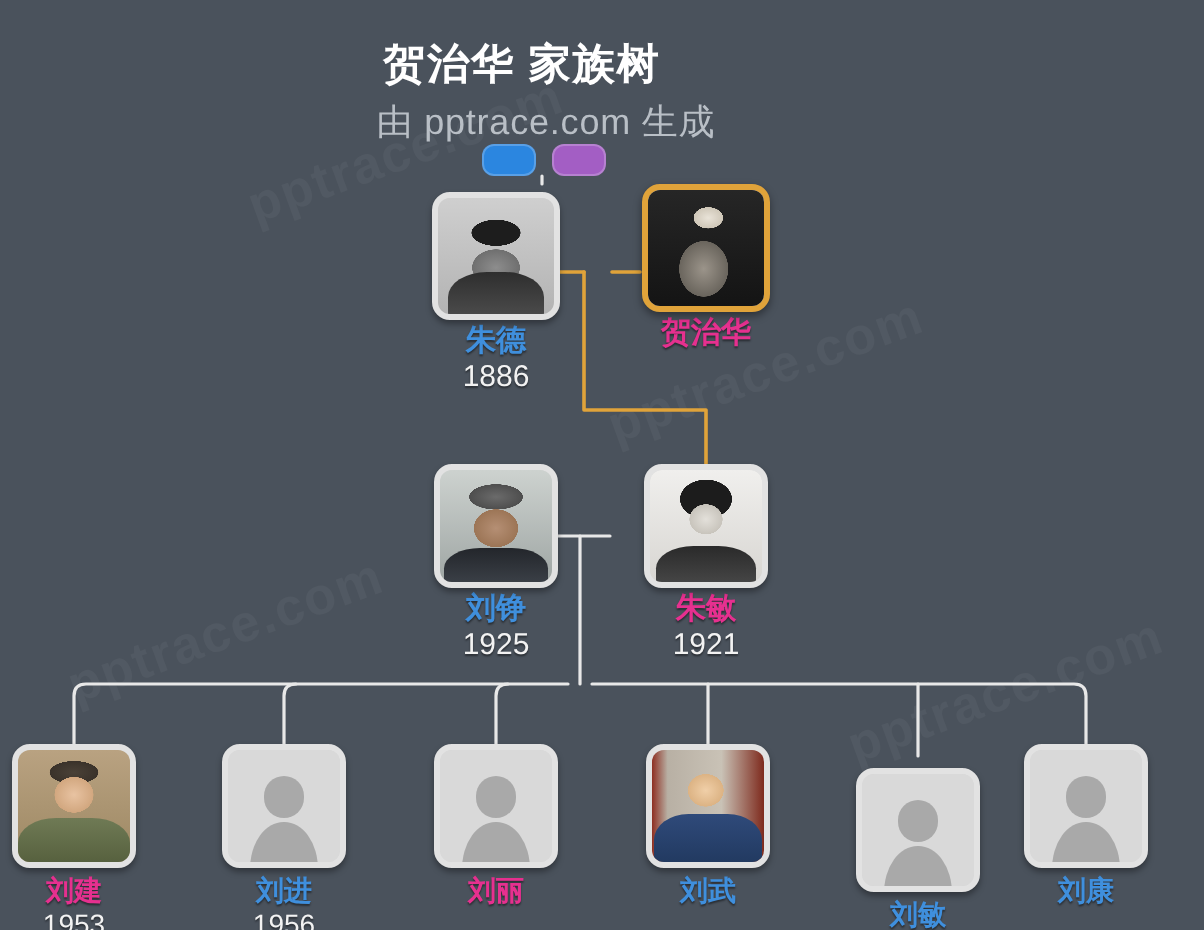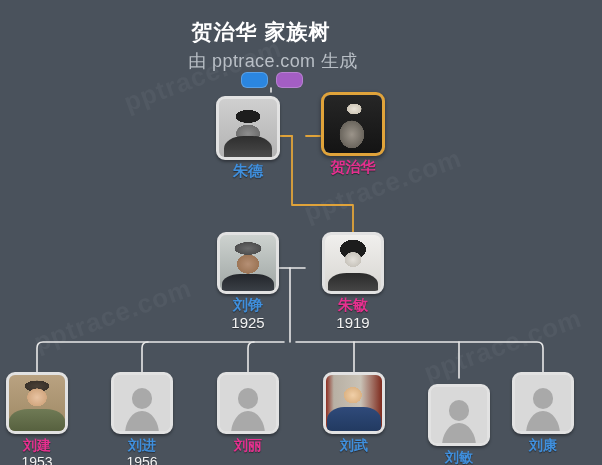--- a/index.html
+++ b/index.html
@@ -270,20 +270,21 @@
   </div>
 
   <div class="title">贺治华 家族树</div>
   <div class="subtitle">由 pptrace.com 生成</div>
 
   <div class="node" style="left:188px; top:96px; width:120px;">
     <div class="photo big">
       <div class="fill p-zhude"></div>
     </div>
     <div class="name male">朱德</div>
+    <div class="year">1886</div>
   </div>
 
   <div class="node" style="left:293px; top:92px; width:120px;">
     <div class="photo big focus">
       <div class="fill p-hezhihua"></div>
     </div>
     <div class="name female">贺治华</div>
     <div class="year"></div>
   </div>
 
@@ -293,21 +294,21 @@
     </div>
     <div class="name male">刘铮</div>
     <div class="year">1925</div>
   </div>
 
   <div class="node" style="left:293px; top:232px; width:120px;">
     <div class="photo">
       <div class="fill p-zhumin"></div>
     </div>
     <div class="name female">朱敏</div>
-    <div class="year">1919</div>
+    <div class="year">1921</div>
   </div>
 
   <div class="node small" style="left:-23px; top:372px; width:120px;">
     <div class="photo">
       <div class="fill p-liujian"></div>
     </div>
     <div class="name female">刘建</div>
     <div class="year">1953</div>
   </div>
 

